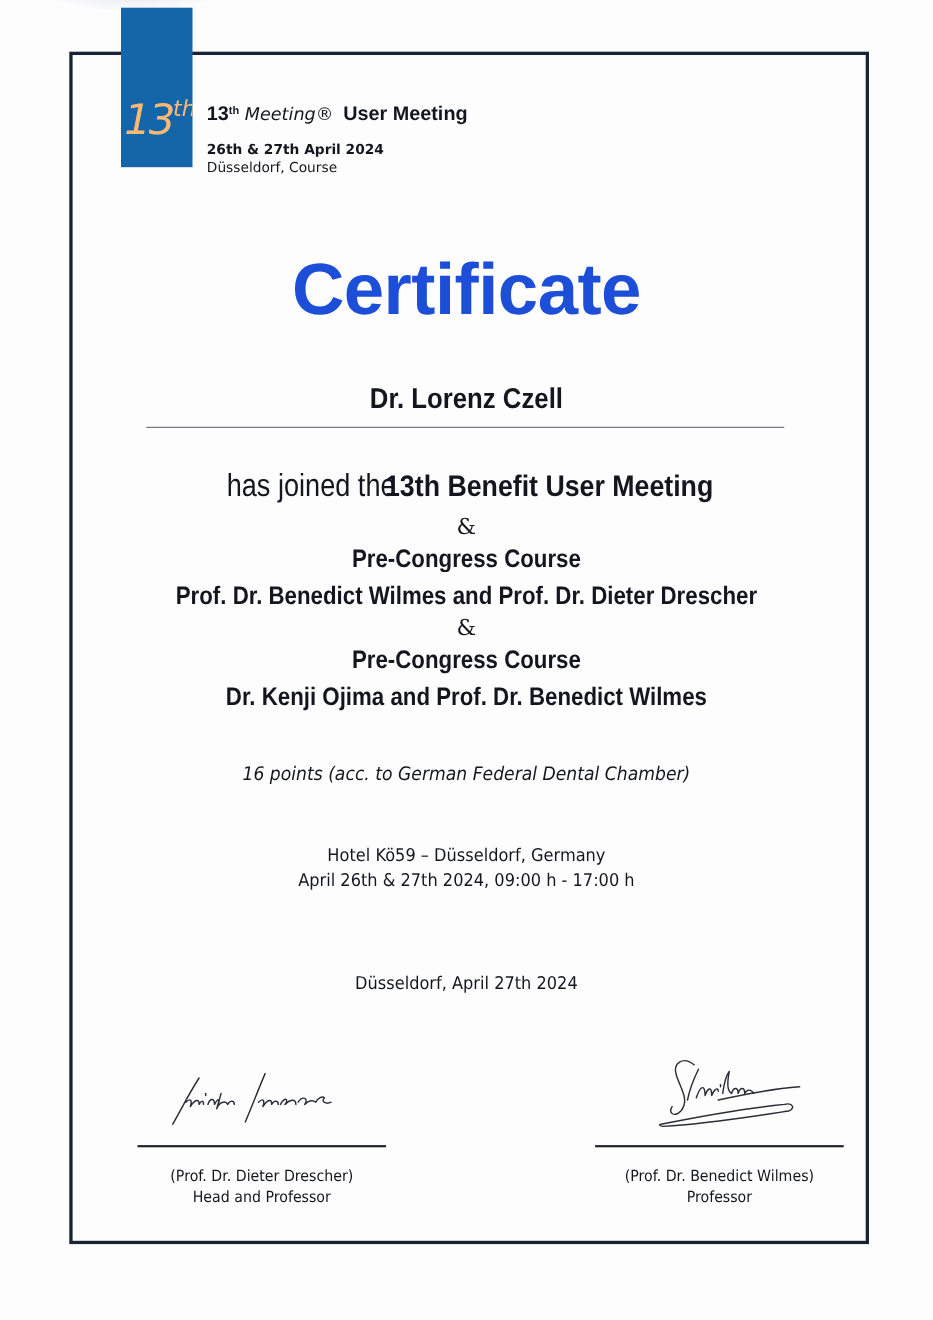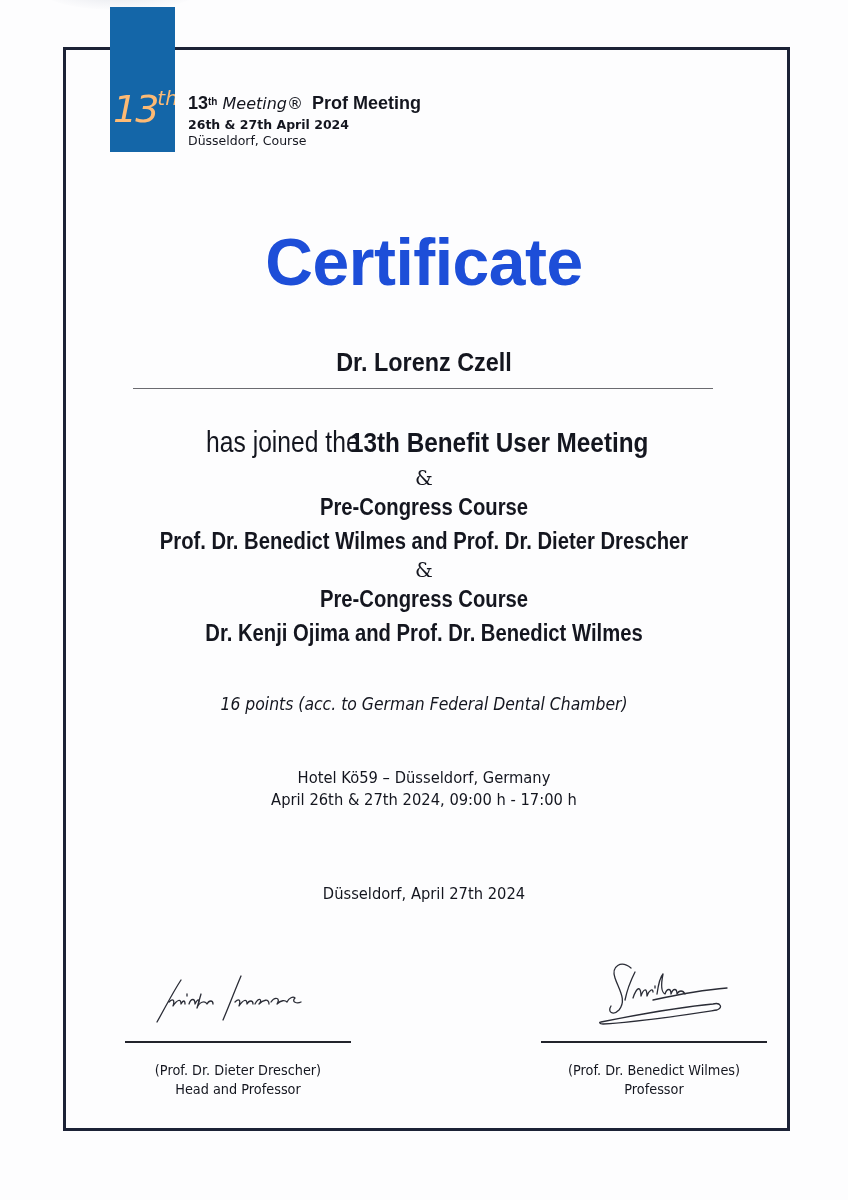--- a/index.html
+++ b/index.html
@@ -77,21 +77,21 @@
       font-style: italic;
       font-family: "DejaVu Sans", sans-serif;
       font-size: 16px;
       margin-right: 4px;
     }
     .header-dates {
       font-size: 12.5px;
       font-weight: bold;
       font-family: "DejaVu Sans", sans-serif;
       line-height: 17px;
-      margin-top: 1px;
+      margin-top: 12px;
     }
     .header-city {
       font-size: 12.5px;
       font-family: "DejaVu Sans", sans-serif;
       line-height: 16px;
     }
     .cert-title {
       position: absolute;
       left: 0; right: 0;
       top: 222px;
@@ -228,21 +228,21 @@
 <div class="frame"></div>
 
 <div class="badge">
   <div class="badge-num"><span>13</span><sup>th</sup></div>
 </div>
 
 <div class="header-text">
   <div class="header-title">
     <span>13</span><sup>th</sup>
     <span class="brand">Meeting®</span>
-    <span>Prof Meeting</span>
+    <span>User Meeting</span>
   </div>
   <div class="header-dates">26th &amp; 27th April 2024</div>
   <div class="header-city">Düsseldorf, Course</div>
 </div>
 
 <div class="cert-title">Certificate</div>
 
 <div class="recipient">Dr. Lorenz Czell</div>
 
 <div class="divider"></div>

